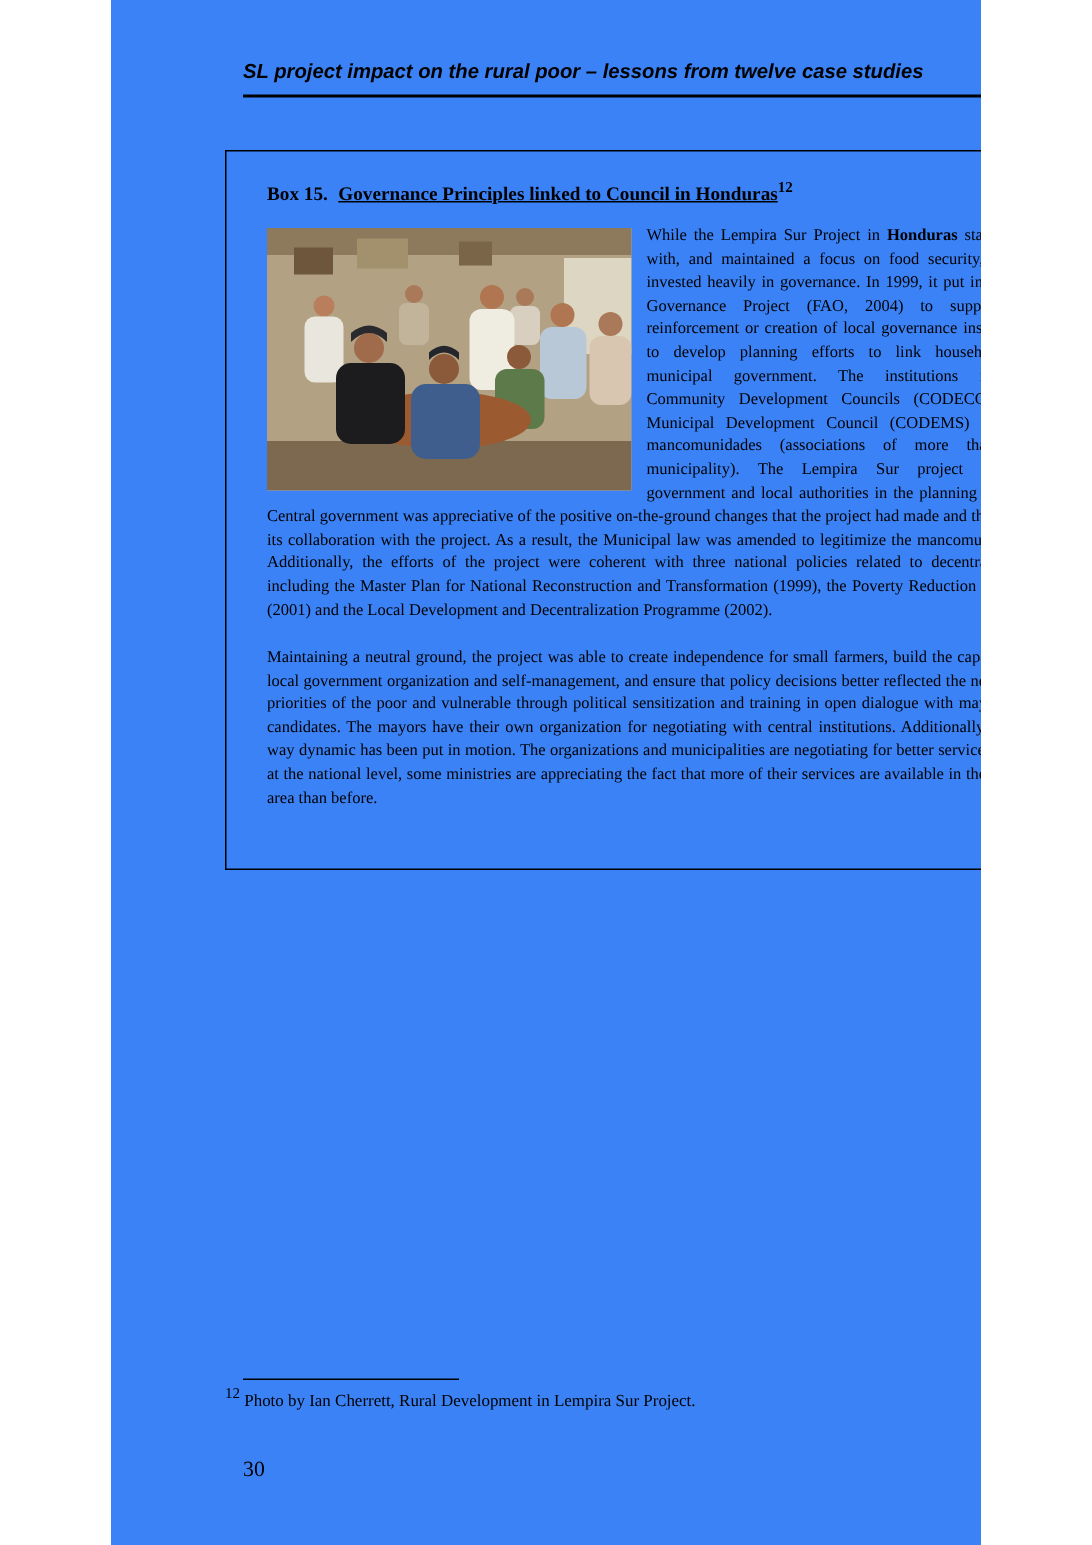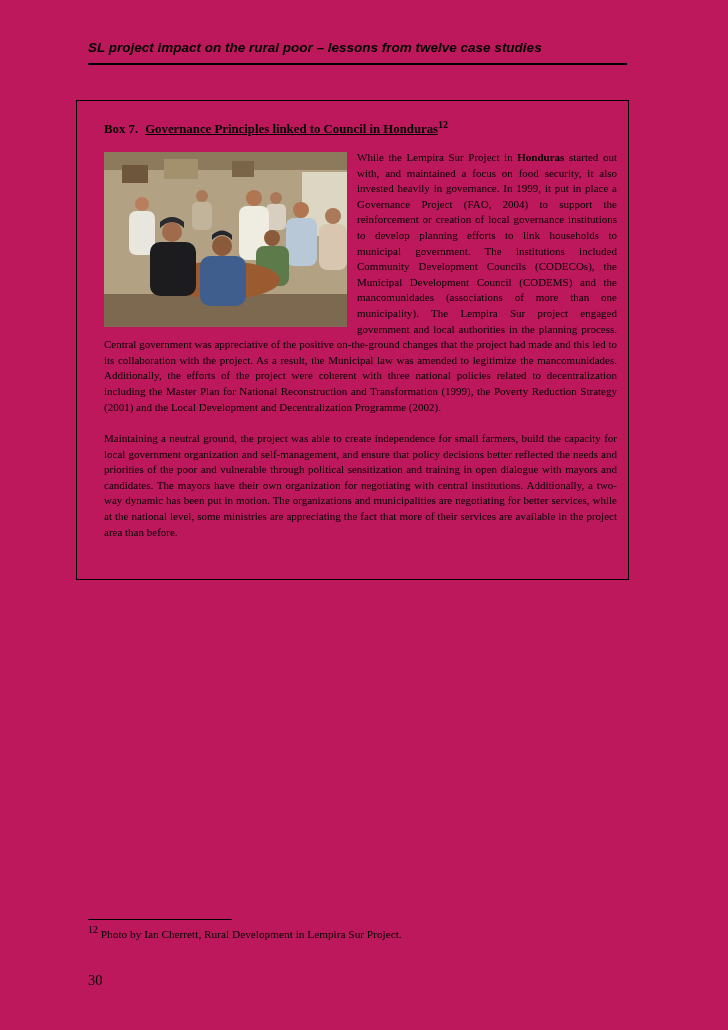--- a/index.html
+++ b/index.html
@@ -1,20 +1,20 @@
 <!DOCTYPE html>
 <html><head>
 <meta charset="utf-8">
 <style>
   * { margin:0; padding:0; box-sizing:border-box; }
   html,body { background:#ffffff; }
   .page {
     position:relative;
-    width:728px; height:1030px;
-    background:#be185d;
+    width:580px; height:1030px;
+    background:#3b82f6;
     color:#000;
     font-family:"Liberation Serif", serif;
     overflow:hidden;
     margin:0 auto;
     padding-left:16px;
   }
   .header {
     position:absolute; left:88px; top:40px; width:539px;
     font-family:"Liberation Sans", sans-serif;
     font-weight:bold; font-style:italic;
@@ -45,40 +45,40 @@
   .para {
     font-size:11px; line-height:15.6px;
     text-align:justify;
   }
   .para.second { margin-top:16px; }
   .footnote-rule {
     position:absolute; left:88px; top:919px;
     width:144px; border-top:1px solid #000;
   }
   .footnote {
-    position:absolute; left:88px; top:927px; width:450px;
+    position:absolute; left:76px; top:927px; width:450px;
     font-size:11.3px; line-height:1.3;
   }
   .page-number {
     position:absolute; left:88px; top:972px;
     font-size:14.5px;
   }
 </style>
 </head>
 <body>
 
 <div class="page">
 
   <div class="header">
     <span>SL project impact on the rural poor – lessons from twelve case studies</span>
   </div>
 
   <div class="box">
     <div class="box-title">
-      <span class="label">Box 7.</span><span class="u">Governance Principles linked to Council in Honduras</span><sup>12</sup>
+      <span class="label">Box 15.</span><span class="u">Governance Principles linked to Council in Honduras</span><sup>12</sup>
     </div>
 
     <div class="box-body">
       <svg class="photo" viewBox="0 0 243 175" aria-hidden="true">
 
         <rect x="0" y="0" width="243" height="175" fill="#b3a183"></rect>
         <rect x="0" y="0" width="243" height="18" fill="#8d7a5c"></rect>
         <rect x="198" y="20" width="45" height="64" fill="#ddd6c2"></rect>
 
         <rect x="18" y="13" width="26" height="18" fill="#6e563c"></rect>

